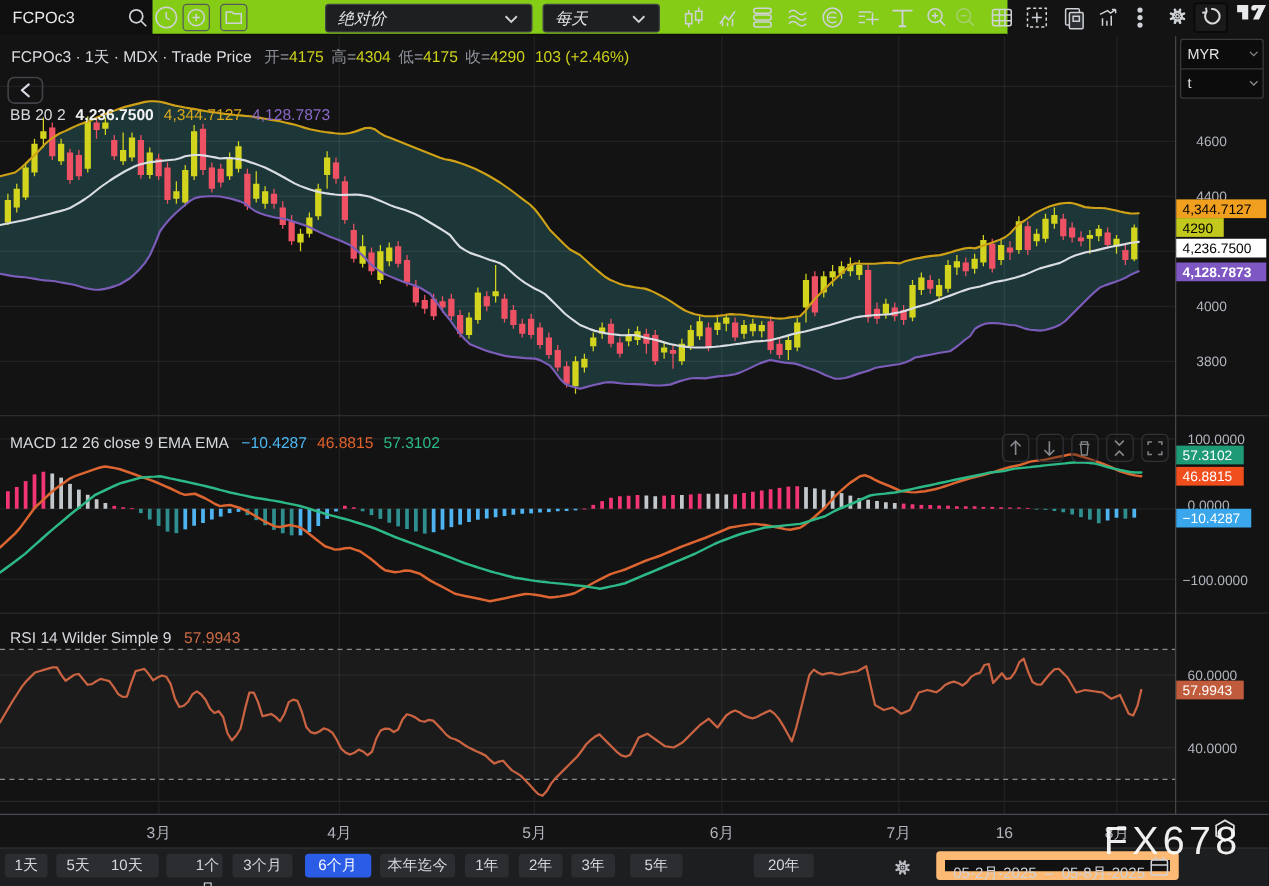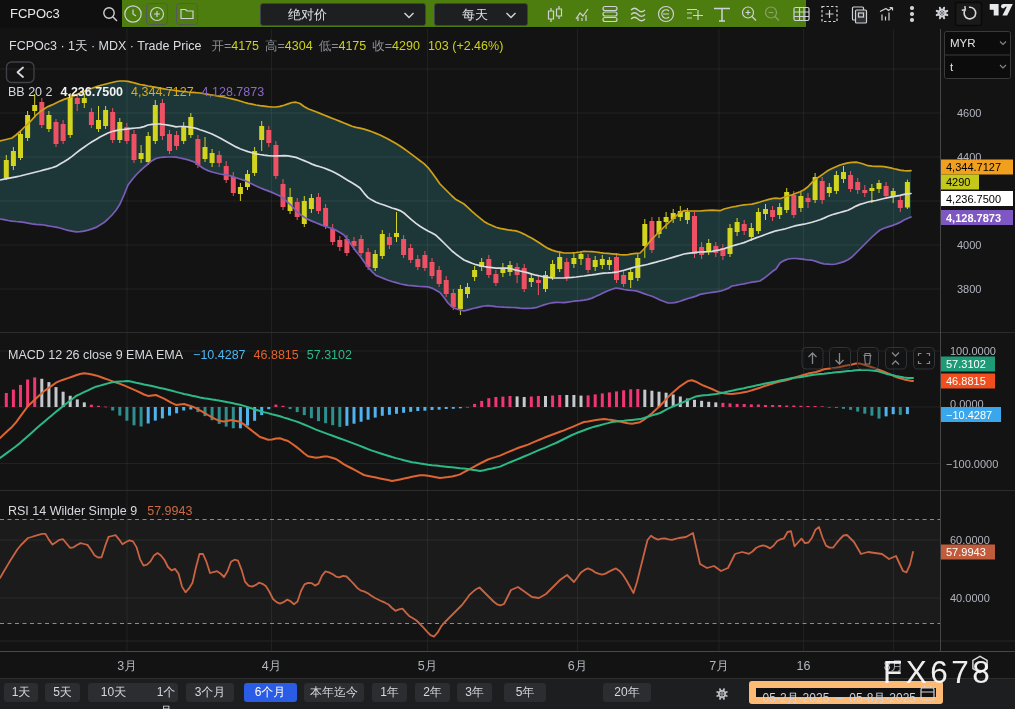--- a/index.html
+++ b/index.html
@@ -1,24 +1,24 @@
 <!DOCTYPE html>
 <html><head><meta charset="utf-8">
 <style>
 * { margin:0; padding:0; box-sizing:border-box; }
 body { width:1015px; height:709px; background:#131313; overflow:hidden;
   font-family:"Liberation Sans", sans-serif; }
 #app { position:relative; width:1015px; height:709px; }
 #chart { position:absolute; left:0; top:0; }
-.tb { position:absolute; left:0; top:0; width:806px; height:28px; background:#4d7c0f;
+.tb { position:absolute; left:0; top:0; width:806px; height:28px; background:#84cc16;
   border-bottom:1px solid #0d0d0d; }
 .sym { position:absolute; left:0; top:0; width:122px; height:28px; background:#0f0f0f;
   color:#e8e8e8; font-size:13px; line-height:28px; padding-left:10px; }
 .ddl { position:absolute; top:2.5px; height:23px; background:#1d1f21; border:1px solid #404346;
-  border-radius:3px; color:#dfe1e5; font-size:13px; line-height:21px; padding-left:27px; }
+  border-radius:3px; color:#dfe1e5; font-size:13px; line-height:21px; padding-left:9px;font-style:italic; }
 .btb { position:absolute; left:0; top:678px; width:1015px; height:31px; background:#1d1e20;
   border-top:1px solid #2e2e2e; }
 .bbtn { position:absolute; top:4px; height:19px; background:#2c2d30; border-radius:3px;
   color:#d5d8dd; font-size:12px; line-height:19px; text-align:center; }
 .bbtn.act { background:#2b5ce6; color:#fff; }
 .dtbox { position:absolute; left:749px; top:1.5px; width:194px; height:23px; background:#111;
   border:7px solid #fdba74; border-radius:3px; color:#cfd3da; font-size:12px; line-height:21px;
   text-align:center; }
 svg text { font-family:"Liberation Sans", sans-serif; }
 </style></head>
@@ -566,21 +566,21 @@
   <div class="ddl" style="left:260px; width:166px;">绝对价<svg width="12" height="10" style="position:absolute;right:10px;top:7px">
           <path d="M 1.5 2 L 6 6.5 L 10.5 2" fill="none" stroke="#cfd2d6" stroke-width="1.5"></path>
         </svg></div>
   <div class="ddl" style="left:434px; width:94px;">每天<svg width="12" height="10" style="position:absolute;right:10px;top:7px">
           <path d="M 1.5 2 L 6 6.5 L 10.5 2" fill="none" stroke="#cfd2d6" stroke-width="1.5"></path>
         </svg></div>
 </div>
 <div class="btb">
   <div class="bbtn" style="left:4px; width:34px;">1天</div>
   <div class="bbtn" style="left:45px; width:35px;text-align:center;">5天</div>
-  <div class="bbtn" style="left:88px; width:51px;">10天</div>
+  <div class="bbtn" style="left:76px; width:51px;">10天</div>
   <div class="bbtn" style="left:133px; width:45px;padding-left:21px;">1个月</div>
   <div class="bbtn" style="left:186px; width:48px;">3个月</div>
   <div class="bbtn act" style="left:243.5px; width:53px;">6个月</div>
   <div class="bbtn" style="left:304px; width:60px;">本年迄今</div>
   <div class="bbtn" style="left:372px; width:35px;">1年</div>
   <div class="bbtn" style="left:415px; width:35px;">2年</div>
   <div class="bbtn" style="left:457px; width:35px;">3年</div>
   <div class="bbtn" style="left:504px; width:42px;">5年</div>
   <div class="bbtn" style="left:550px; width:49px;margin-top:34px;">10年</div>
   <div class="bbtn" style="left:603px; width:48px;">20年</div>

